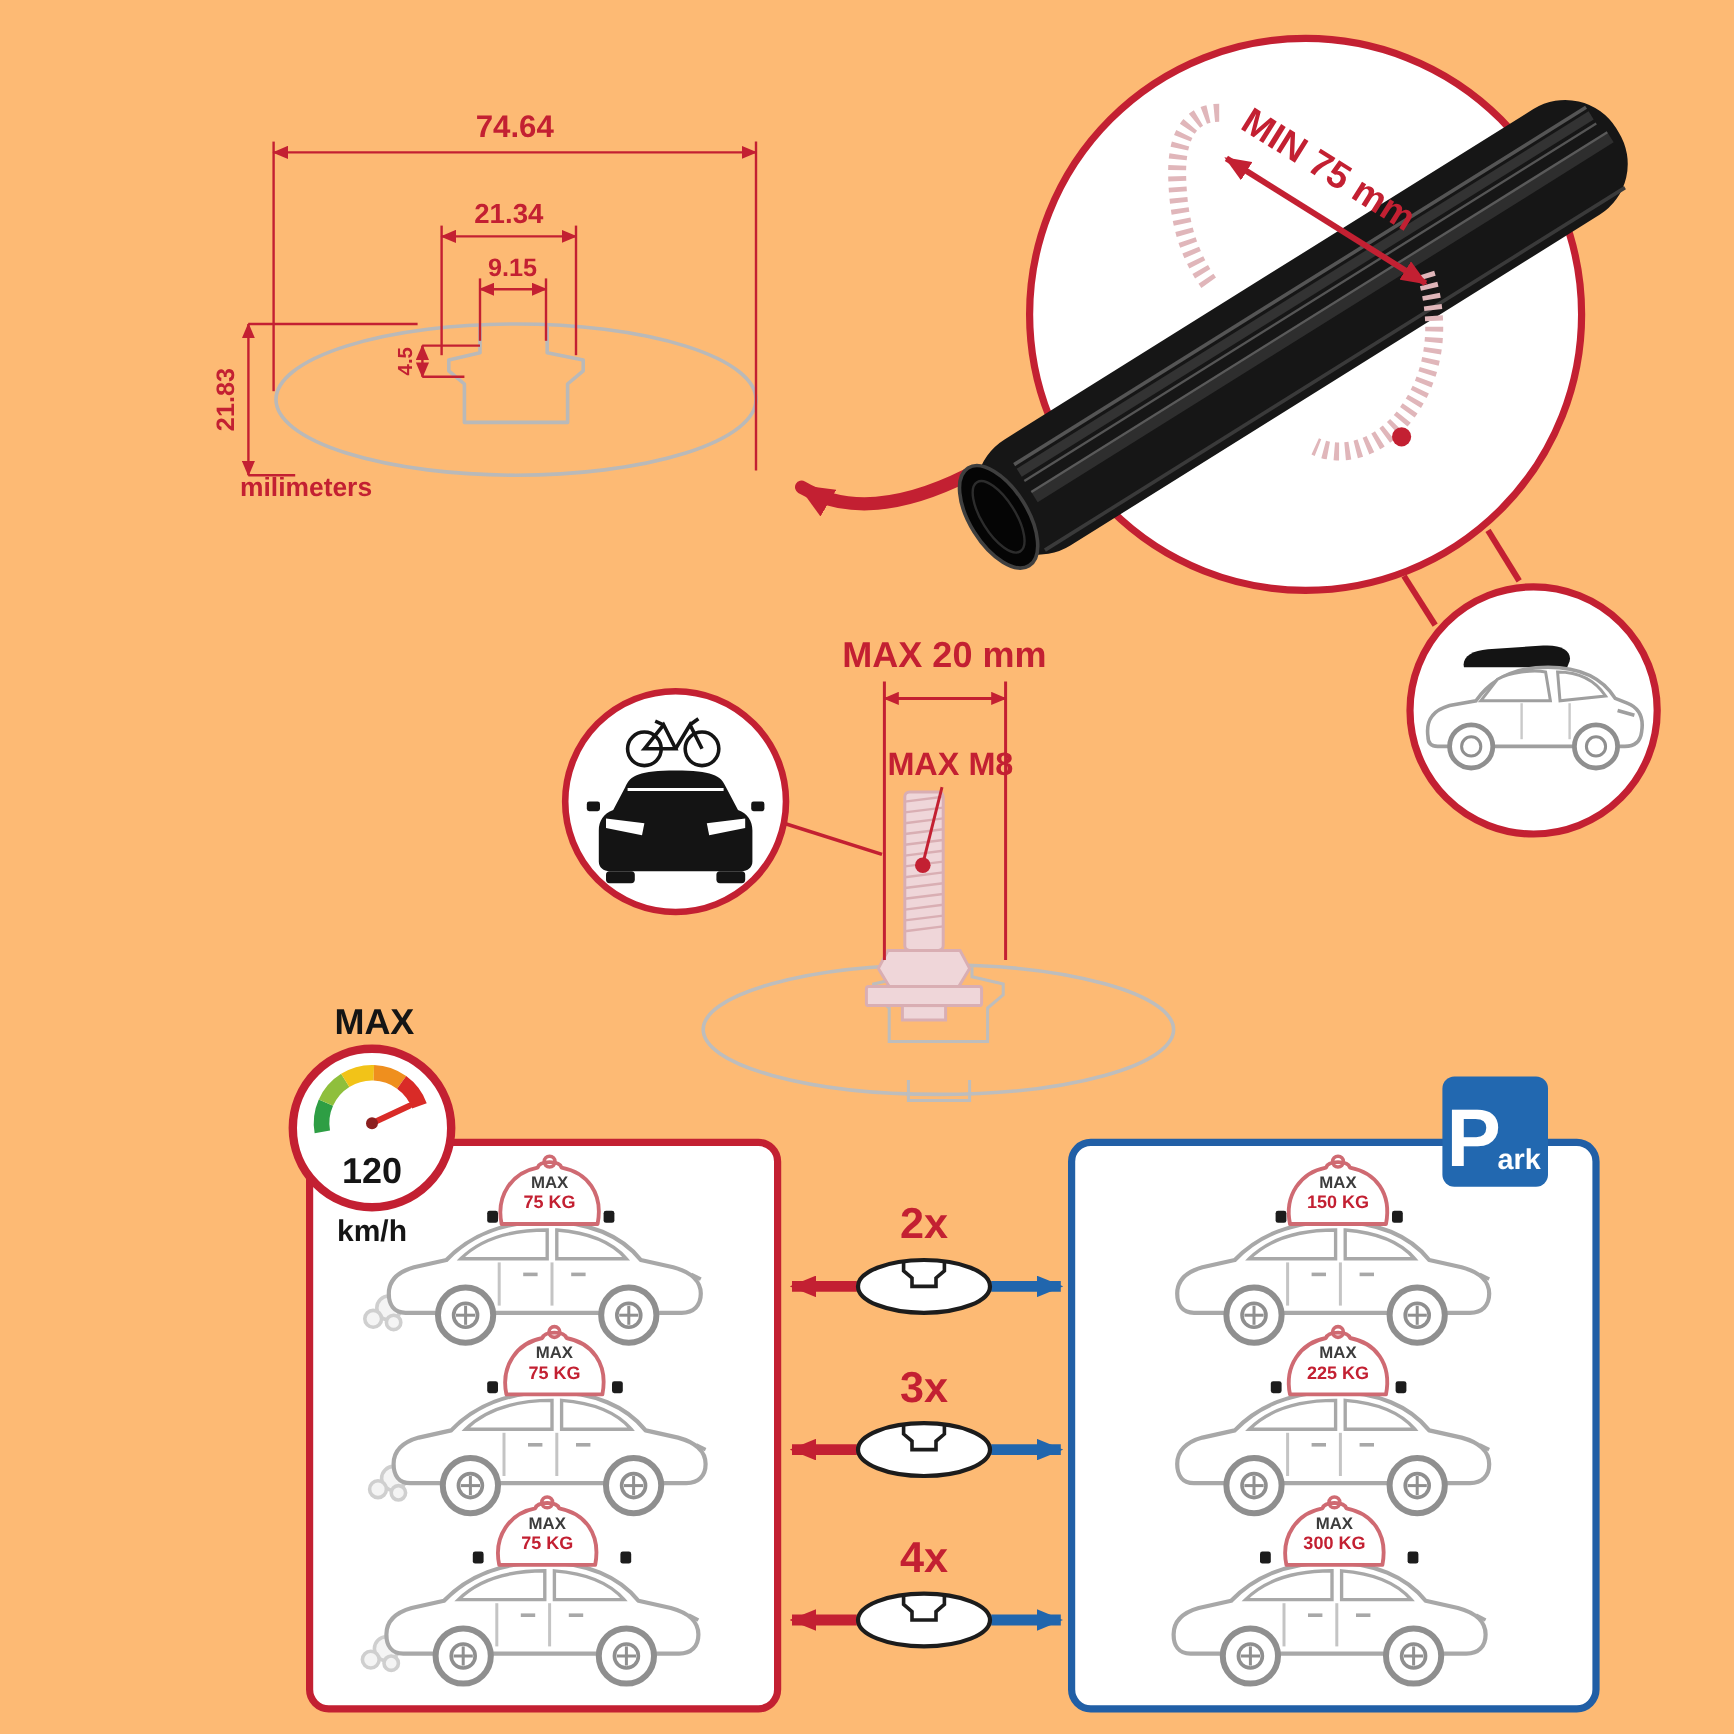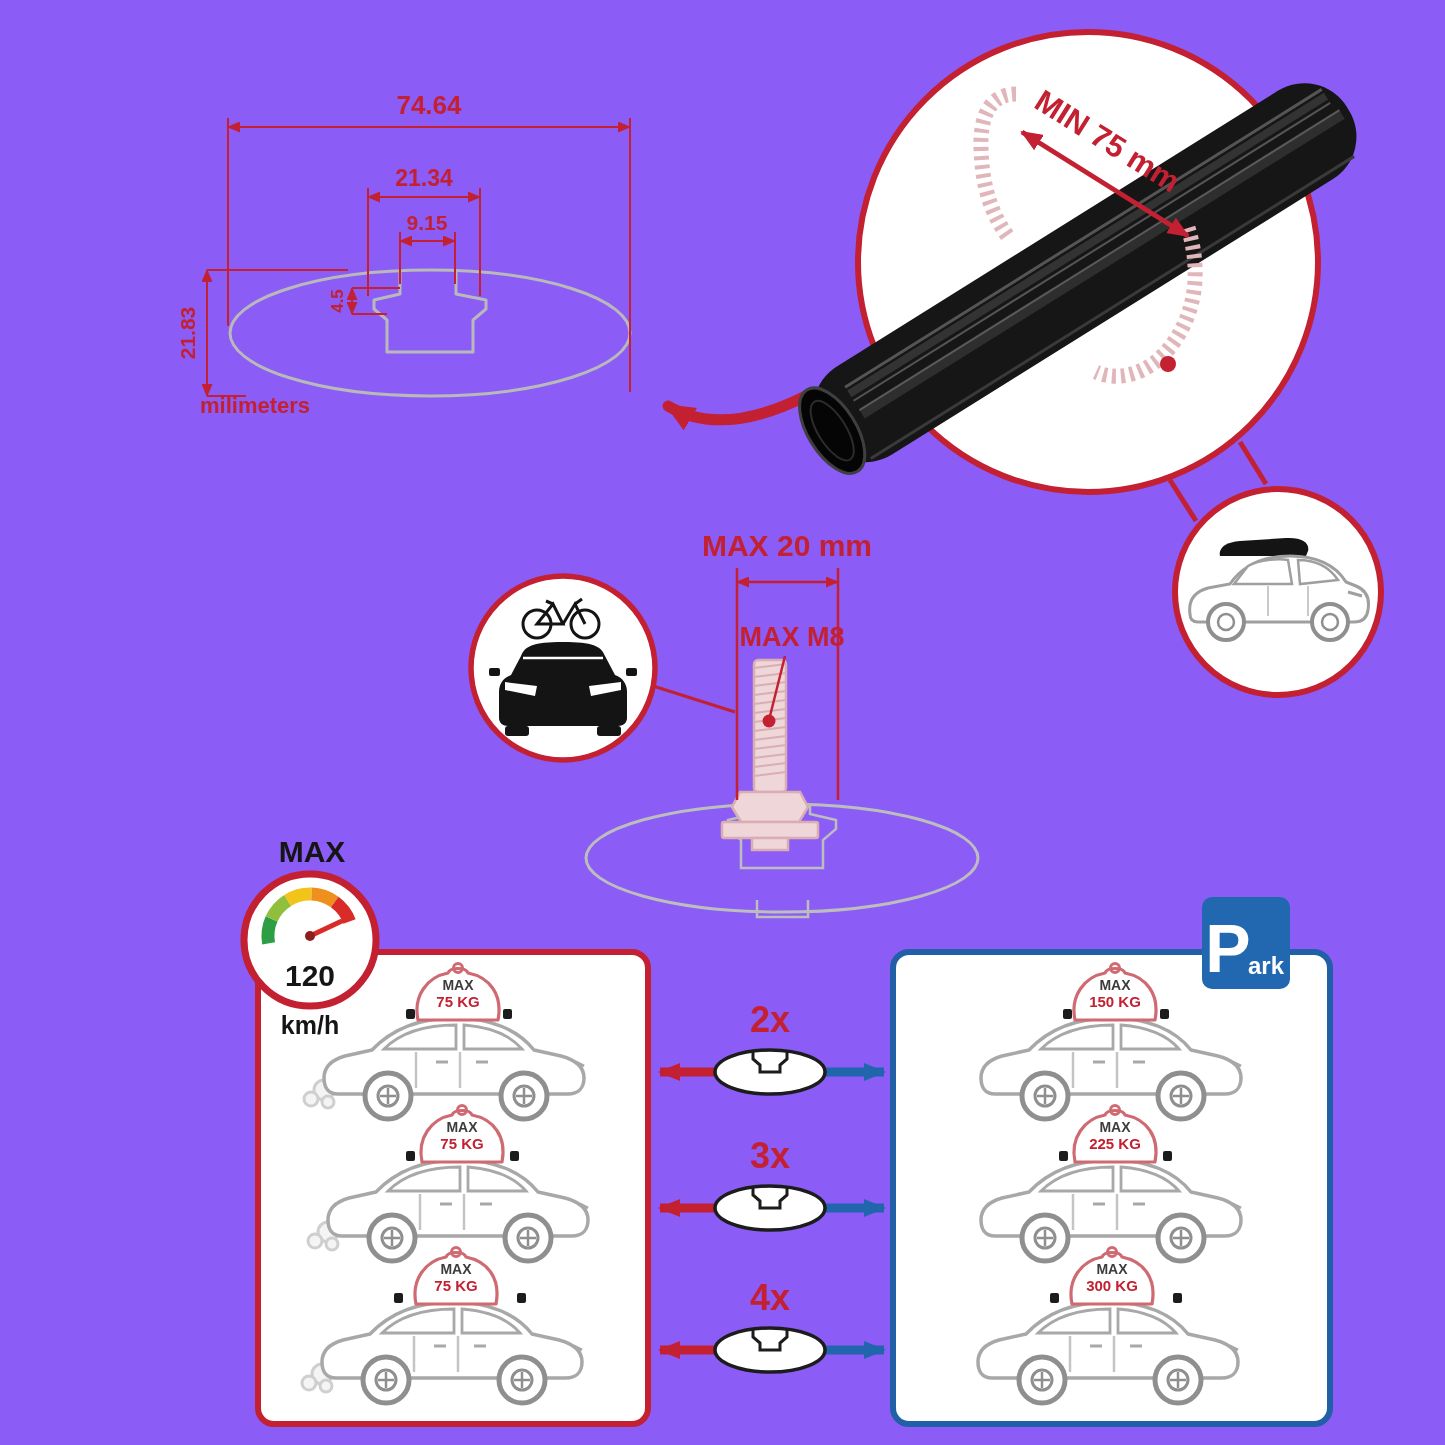--- a/index.html
+++ b/index.html
@@ -1,16 +1,16 @@
 <!DOCTYPE html>
 <html><head>
 <meta charset="utf-8">
 <style>
   html,body{margin:0;padding:0;background:#fff;}
-  .canvas{position:relative;width:1445px;height:1445px;background:#8b5cf6;overflow:hidden;}
+  .canvas{position:relative;width:1445px;height:1445px;background:#fdba74;overflow:hidden;}
   svg{display:block;}
   svg text{font-family:"Liberation Sans","DejaVu Sans",sans-serif;font-weight:700;}
   .t-red{fill:#c32032;}
   .t-black{fill:#151515;}
   .t-white{fill:#ffffff;}
   .t-maxlbl{fill:#3c3c3c;}
   .t-weight{fill:#c32032;}
 </style>
 </head>
 <body>

